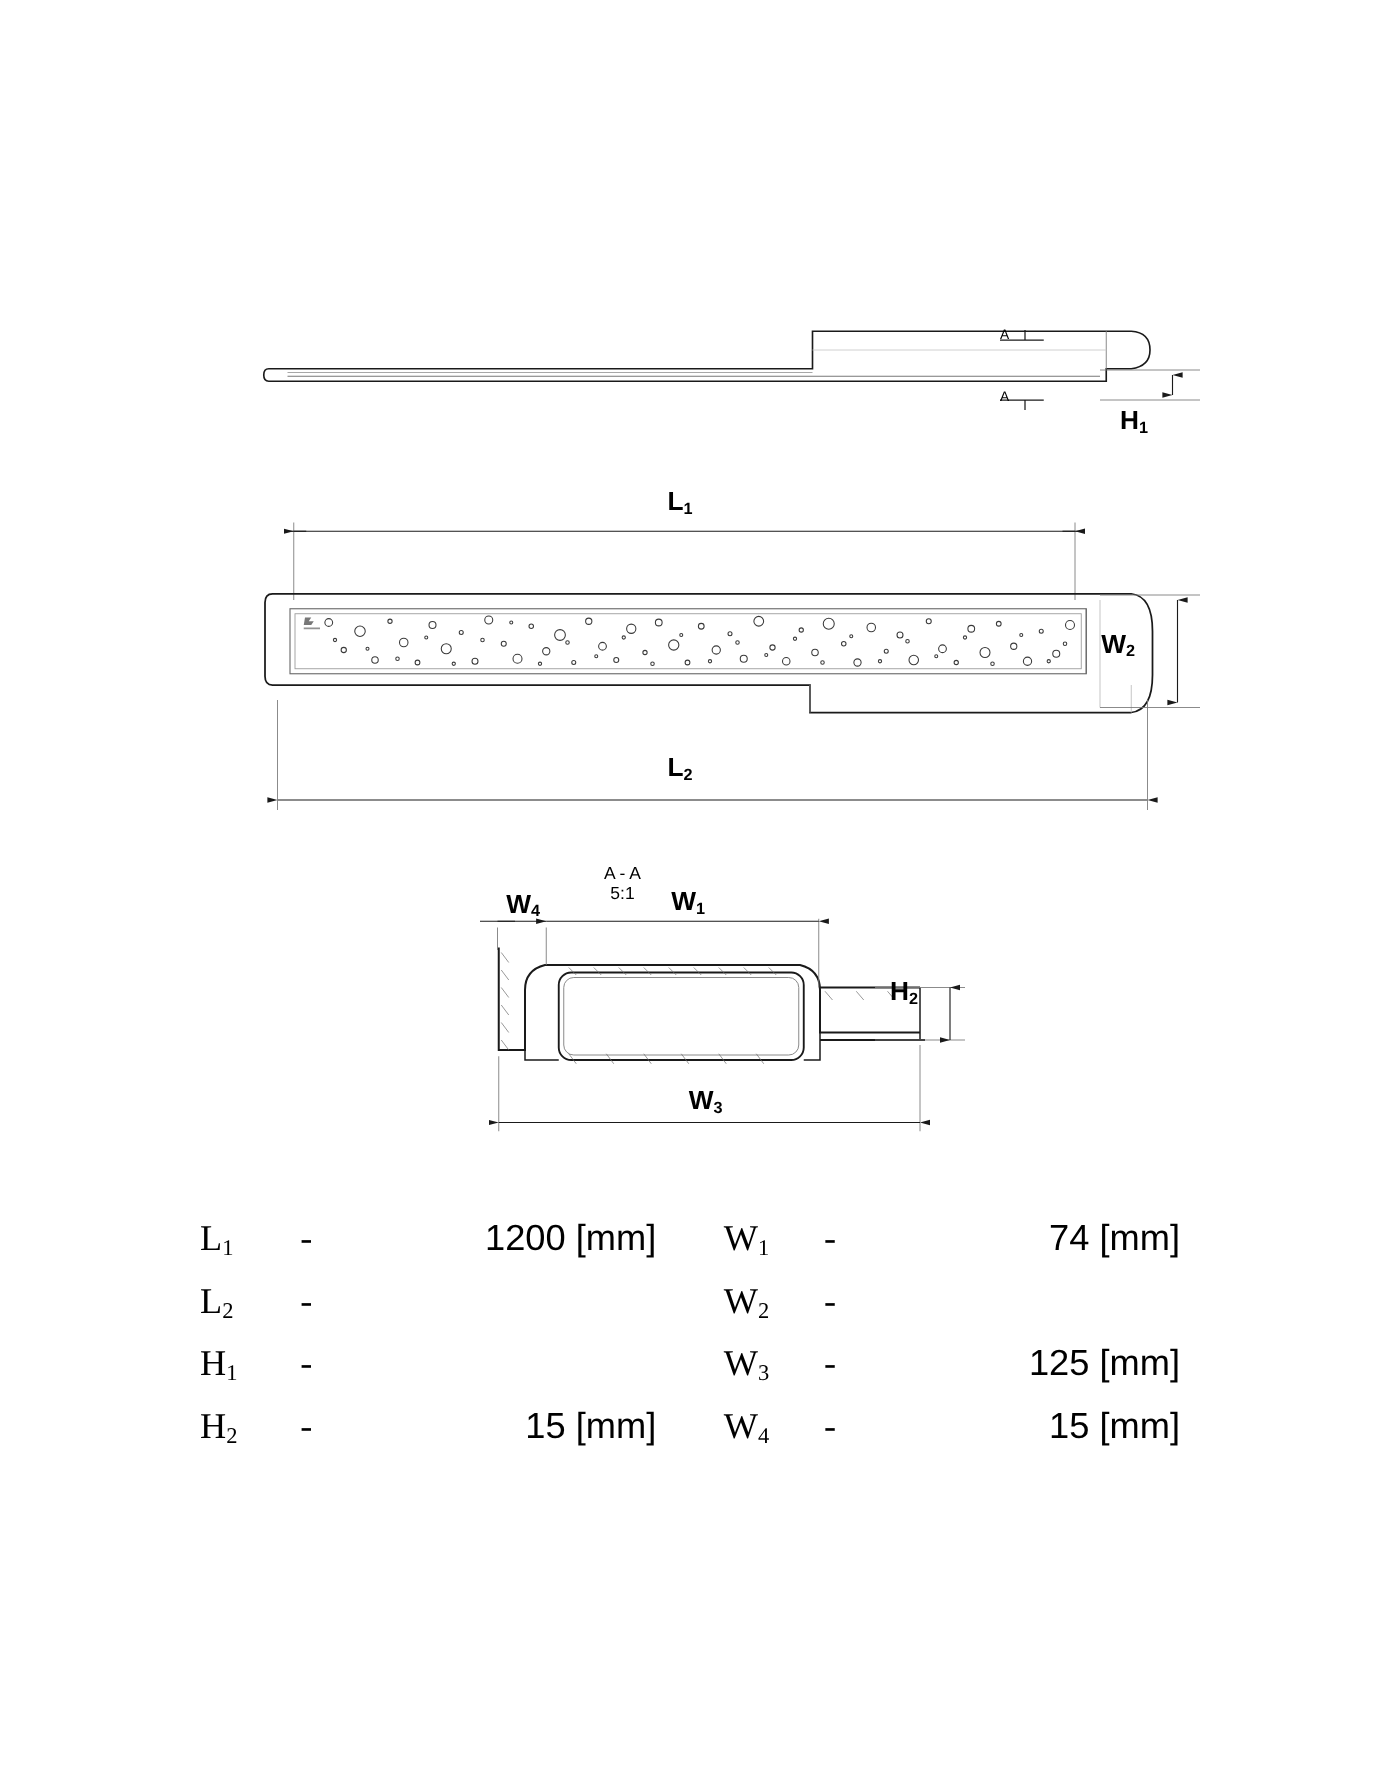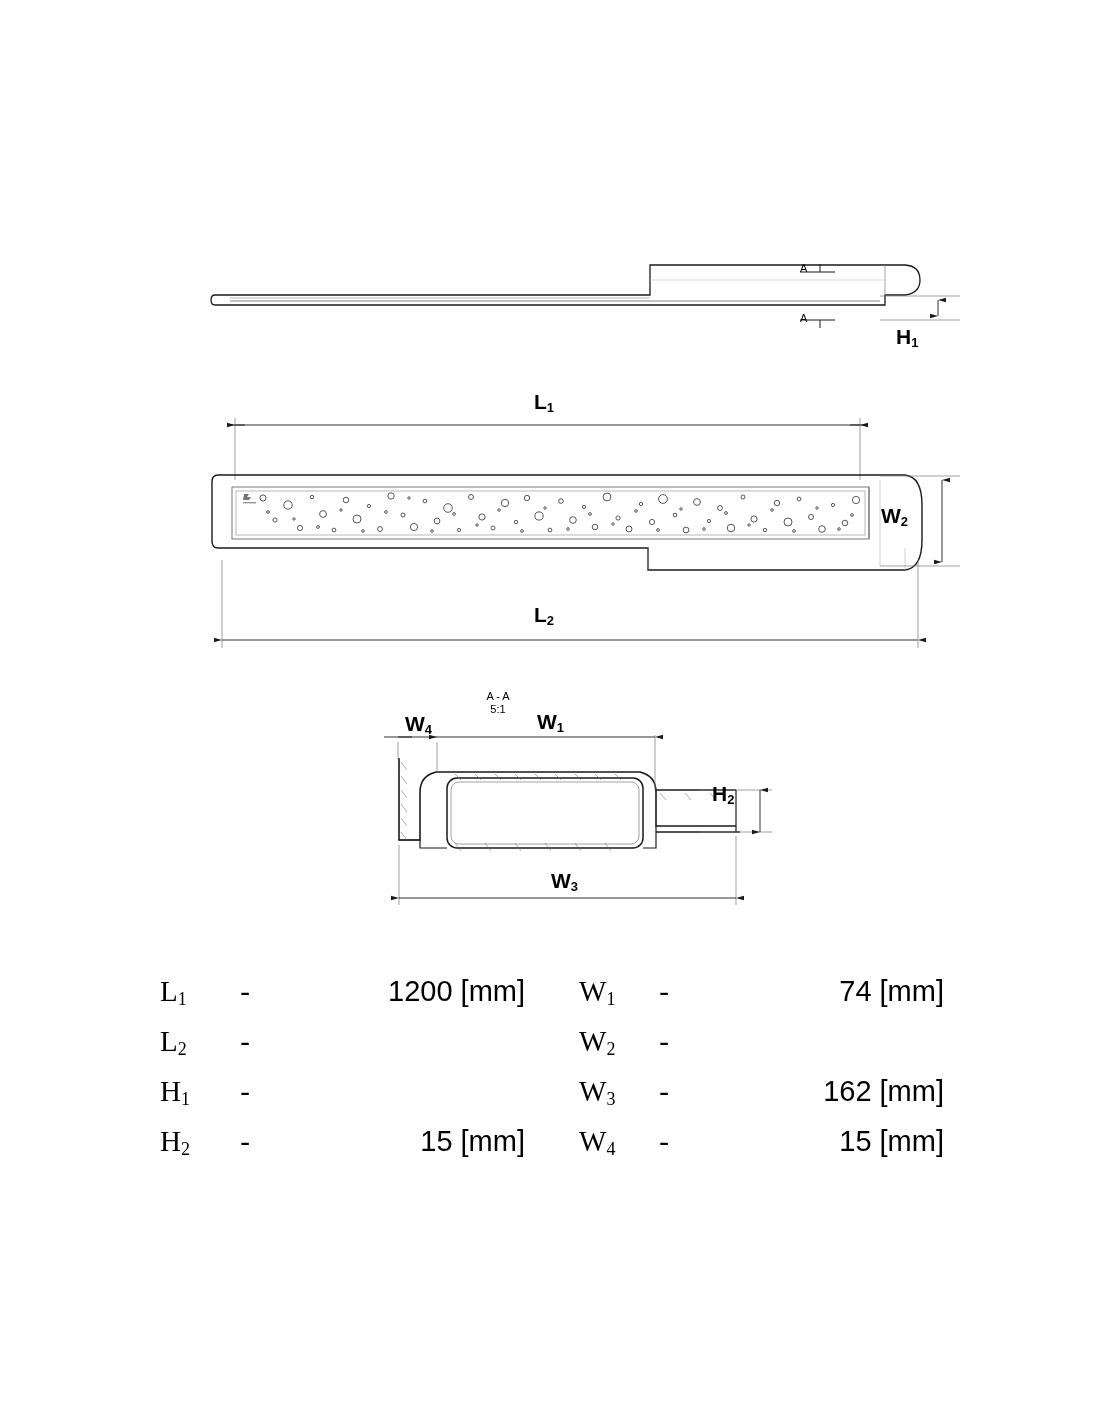--- a/index.html
+++ b/index.html
@@ -41,21 +41,21 @@
     font-size: 13px;
     font-weight: bold;
     vertical-align: baseline;
     position: relative;
     top: 3px;
     left: 0px;
   }
   .small-note {
     position: absolute;
     font-family: "Liberation Sans", sans-serif;
-    font-size: 11px;
+    font-size: 14px;
     color: #000;
     text-align: center;
     line-height: 1.15;
     white-space: nowrap;
   }
   .tiny-mark {
     position: absolute;
     font-family: "Liberation Sans", sans-serif;
     font-size: 11px;
     color: #000;
@@ -399,21 +399,21 @@
       <div class="legend-dash">-</div>
     </div>
 
     <div class="legend-row">
       <div class="legend-sym"><span>H</span><sub>1</sub></div>
       <div class="legend-dash">-</div>
     </div>
     <div class="legend-row">
       <div class="legend-sym"><span>W</span><sub>3</sub></div>
       <div class="legend-dash">-</div>
-      <div class="legend-val">162 [mm]</div>
+      <div class="legend-val">125 [mm]</div>
     </div>
 
     <div class="legend-row">
       <div class="legend-sym"><span>H</span><sub>2</sub></div>
       <div class="legend-dash">-</div>
       <div class="legend-val">15 [mm]</div>
     </div>
     <div class="legend-row">
       <div class="legend-sym"><span>W</span><sub>4</sub></div>
       <div class="legend-dash">-</div>

